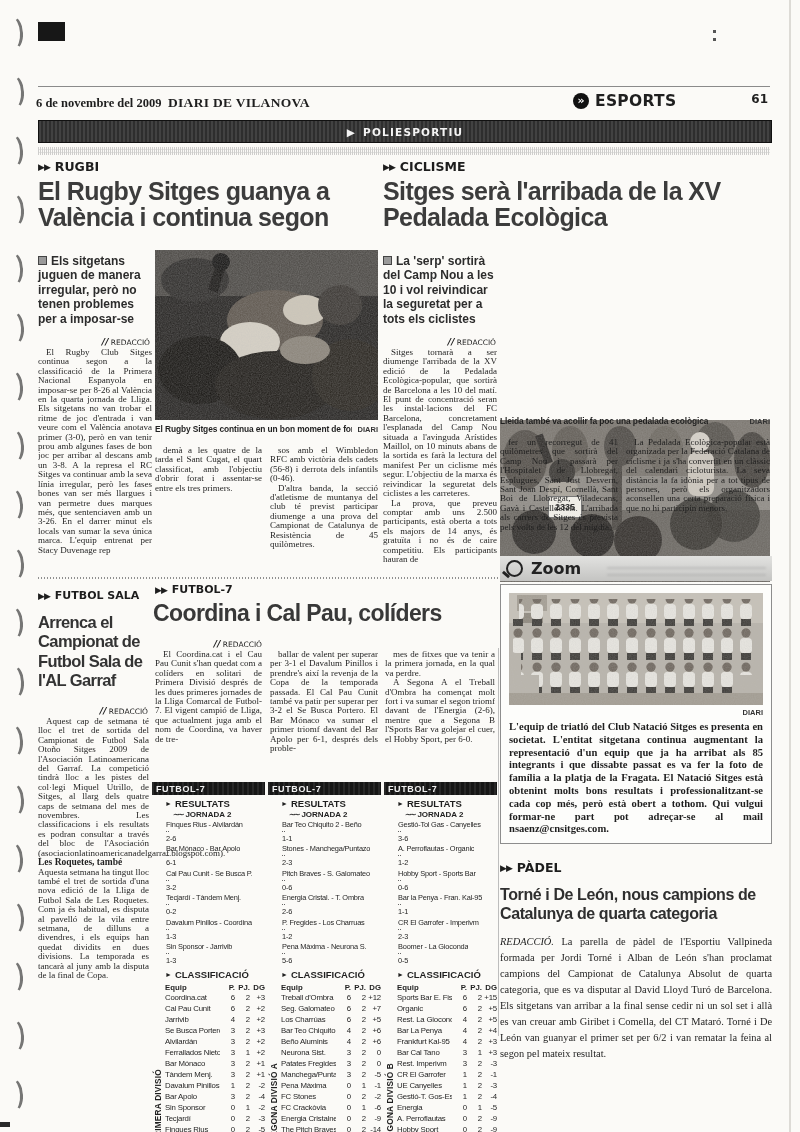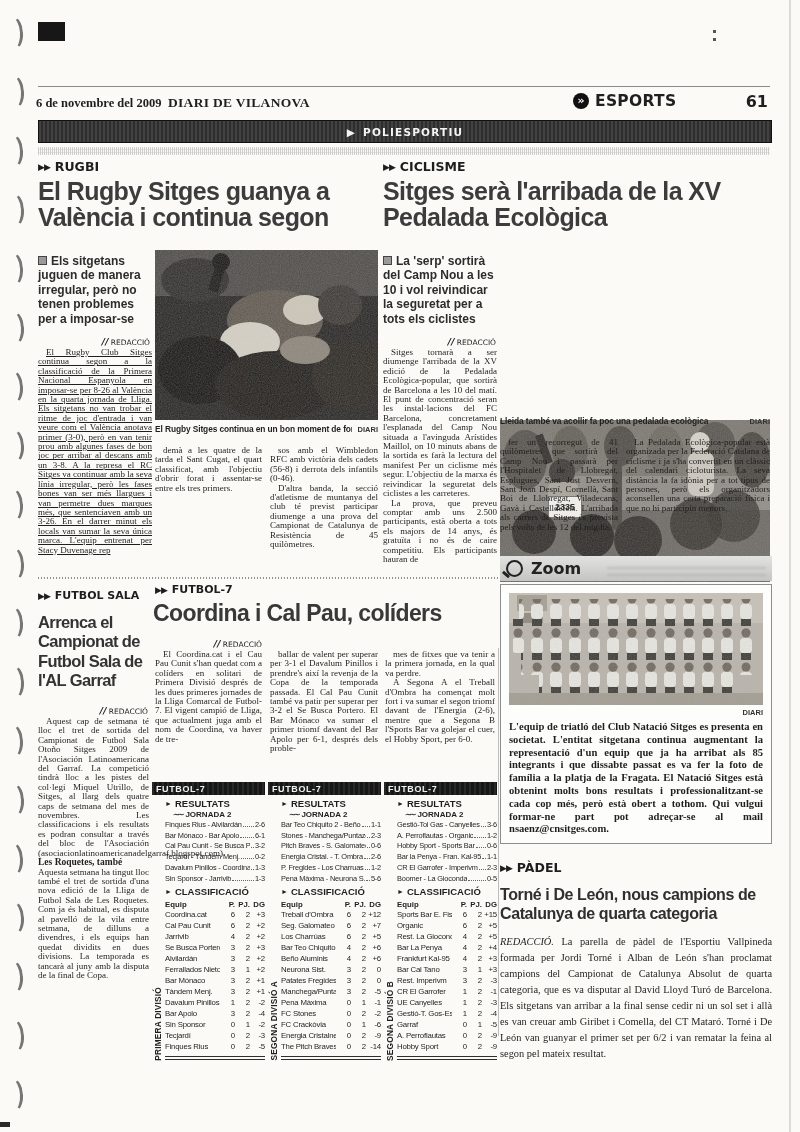--- a/index.html
+++ b/index.html
@@ -19,21 +19,21 @@
 
   
   .topline{left:38px;top:86px;width:732px;height:1px;background:#8a8a8a;}
   .masthead{left:36px;top:92px;width:732px;height:24px;font-family:"Liberation Serif",serif;}
   .mh-date{position:absolute;left:0;top:4px;font-size:12.5px;font-weight:bold;}
   .mh-paper{position:absolute;left:132px;top:3px;font-size:13.5px;font-weight:bold;letter-spacing:.3px;}
   .mh-esports{position:absolute;left:537px;top:0;display:flex;align-items:center;gap:6px;}
   .esports-circle{width:16px;height:16px;border-radius:50%;background:#111;color:#fff;
       font-family:"DejaVu Sans",sans-serif;font-size:11px;font-weight:bold;text-align:center;line-height:15px;}
   .mh-esports .t{font-family:"DejaVu Sans",sans-serif;font-size:15.5px;font-weight:bold;letter-spacing:.3px;}
-  .mh-page{position:absolute;right:0;top:0;font-family:"DejaVu Sans",sans-serif;font-size:16px;font-weight:bold;}
+  .mh-page{position:absolute;right:0;top:0;font-family:"DejaVu Sans",sans-serif;font-size:12px;font-weight:bold;}
   .band{left:38px;top:120px;width:732px;height:21px;background:#343434;
         background-image:repeating-linear-gradient(90deg,rgba(255,255,255,.07) 0 2px,rgba(0,0,0,.12) 2px 4px);
         color:#f4f4f4;display:flex;align-items:center;justify-content:center;gap:7px;
         font-family:"DejaVu Sans",sans-serif;font-size:10.5px;font-weight:bold;letter-spacing:1.2px;
         border:1px solid #111;}
   .noise-strip{left:38px;top:147px;width:732px;height:8px;opacity:.55;
         background:repeating-linear-gradient(90deg,#aaa 0 1px,transparent 1px 2px),
                    repeating-linear-gradient(0deg,transparent 0 2px,#cfcfcf 2px 3px);}
 
   
@@ -76,21 +76,21 @@
              letter-spacing:.6px;background-image:repeating-linear-gradient(90deg,rgba(255,255,255,.08) 0 2px,transparent 2px 5px);}
   .stat-flex{display:flex;margin-top:1px;}
   .rail{width:13px;position:relative;}
   .rail span{position:absolute;bottom:0;left:1px;writing-mode:vertical-rl;transform:rotate(180deg);
              font-size:8.3px;font-weight:bold;letter-spacing:.2px;white-space:nowrap;}
   .stat-c{flex:1;min-width:0;}
   .seclab{font-weight:bold;font-size:9.5px;margin:2px 0 1px;display:flex;align-items:center;gap:3px;}
   .seclab .arr{font-size:7px;}
   .jorn{font-weight:bold;font-size:8px;margin:0 0 1px 8px;display:flex;gap:3px;align-items:center;}
   .jorn .sw{font-size:8px;letter-spacing:-2px;color:#333;}
-  .res{display:flex;align-items:baseline;font-size:7.4px;line-height:1.45;letter-spacing:-.2px;}
+  .res{display:flex;align-items:baseline;font-size:7.4px;line-height:1.45;letter-spacing:-.2px;flex-direction:column;}
   .res .m{white-space:nowrap;overflow:hidden;}
   .res .lead{flex:1;min-width:3px;border-bottom:1px dotted #666;margin:0 1px 2px;}
   .res .s{white-space:nowrap;}
   .clshead{display:flex;font-weight:bold;font-size:7.8px;margin-top:3px;}
   .clsrow{display:flex;font-size:7.8px;line-height:11px;letter-spacing:-.2px;}
   .clsrow .n,.clshead .n{flex:1;white-space:nowrap;overflow:hidden;}
   .clsrow .v,.clshead .v{width:15px;text-align:right;white-space:nowrap;}
   .dbl{border-top:1px solid #2e2e2e;border-bottom:1px solid #2e2e2e;height:2px;margin-top:4px;}
 
   
@@ -188,21 +188,21 @@
       <ellipse cx="195" cy="125" rx="38" ry="36" fill="#26221c"></ellipse>
       <ellipse cx="150" cy="100" rx="25" ry="14" fill="#8a8378"></ellipse>
       <rect width="223" height="170" filter="url(#g1)"></rect>
     </svg>
   </div>
   <div class="abs caption" style="left:155px;top:424px;width:223px;">
     <span class="ct">El Rugby Sitges continua en un bon moment de forma</span>
     <span class="cr">DIARI</span>
   </div>
   <div class="abs byline" style="left:38px;top:337px;width:112px;"><b>//</b> <span>REDACCIÓ</span></div>
-  <div class="abs bodytext" style="left:38px;top:348px;width:114px;height:224px;overflow:hidden;text-decoration:underline;">
+  <div class="abs bodytext" style="left:38px;top:348px;width:114px;height:224px;overflow:hidden;">
       <p>El Rugby Club Sitges continua segon a la classificació de la Primera Nacional Espanyola en imposar-se per 8-26 al València en la quarta jornada de Lliga. Els sitgetans no van trobar el ritme de joc d'entrada i van veure com el València anotava primer (3-0), però en van tenir prou amb algunes fases de bon joc per arribar al descans amb un 3-8. A la represa el RC Sitges va continuar amb la seva línia irregular, però les fases bones van ser més llargues i van permetre dues marques més, que sentenciaven amb un 3-26. En el darrer minut els locals van sumar la seva única marca. L'equip entrenat per Stacy Duvenage rep</p>
     </div>
   <div class="abs bodytext" style="left:155px;top:446px;width:107px;height:126px;overflow:hidden;">
       <p>demà a les quatre de la tarda el Sant Cugat, el quart classificat, amb l'objectiu d'obrir forat i assentar-se entre els tres primers.</p>
     </div>
   <div class="abs bodytext" style="left:270px;top:446px;width:108px;height:126px;overflow:hidden;">
       <p>sos amb el Wimbledon RFC amb victòria dels cadets (56-8) i derrota dels infantils (0-46).</p>
       <p>D'altra banda, la secció d'atletisme de muntanya del club té previst participar diumenge a una prova del Campionat de Catalunya de Resistència de 45 quilòmetres.</p>
     </div>
 
@@ -691,21 +691,21 @@
               <span class="v">2</span>
               <span class="v">-3</span>
             </div>
             <div class="clsrow">
               <span class="n">Gestió-T. Gos-Esp.</span>
               <span class="v">1</span>
               <span class="v">2</span>
               <span class="v">-4</span>
             </div>
             <div class="clsrow">
-              <span class="n">Garraf</span>
+              <span class="n">Energia</span>
               <span class="v">0</span>
               <span class="v">1</span>
               <span class="v">-5</span>
             </div>
             <div class="clsrow">
               <span class="n">A. Perroflautas</span>
               <span class="v">0</span>
               <span class="v">2</span>
               <span class="v">-9</span>
             </div>

